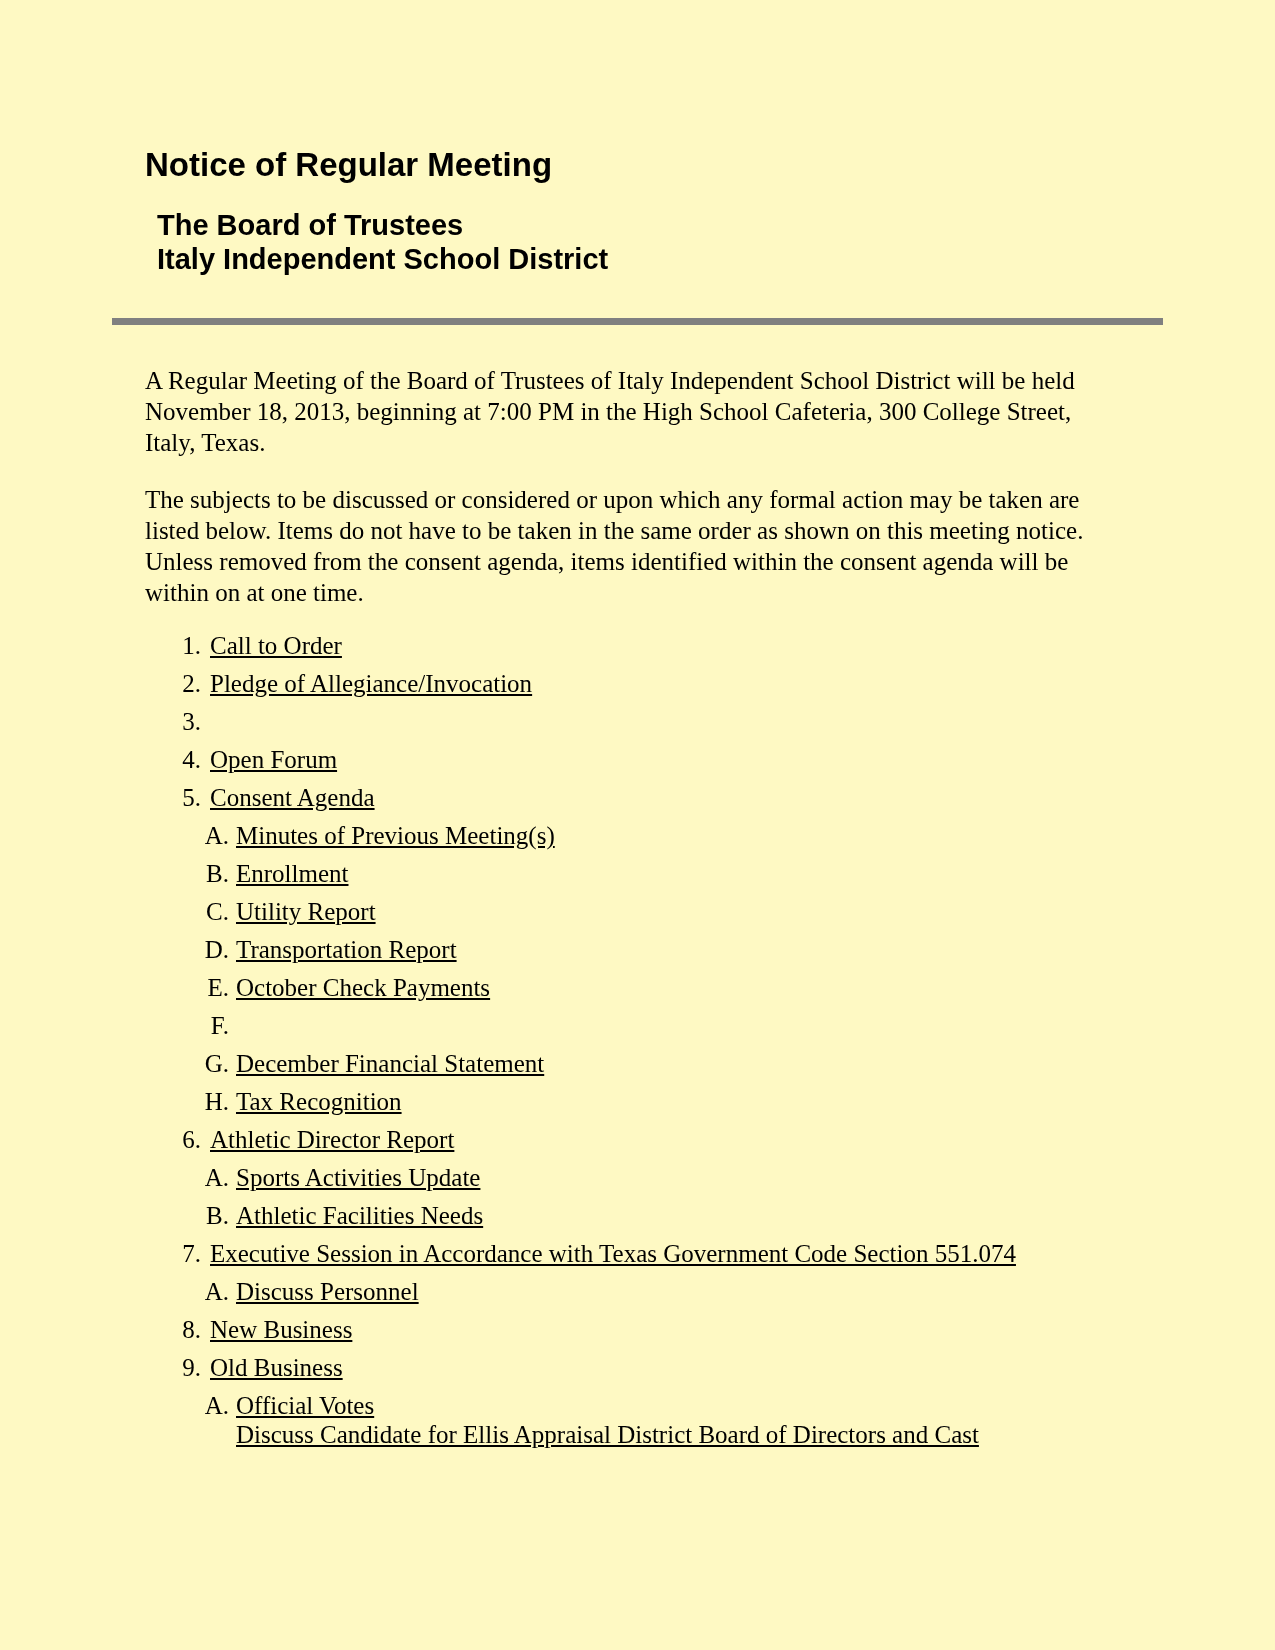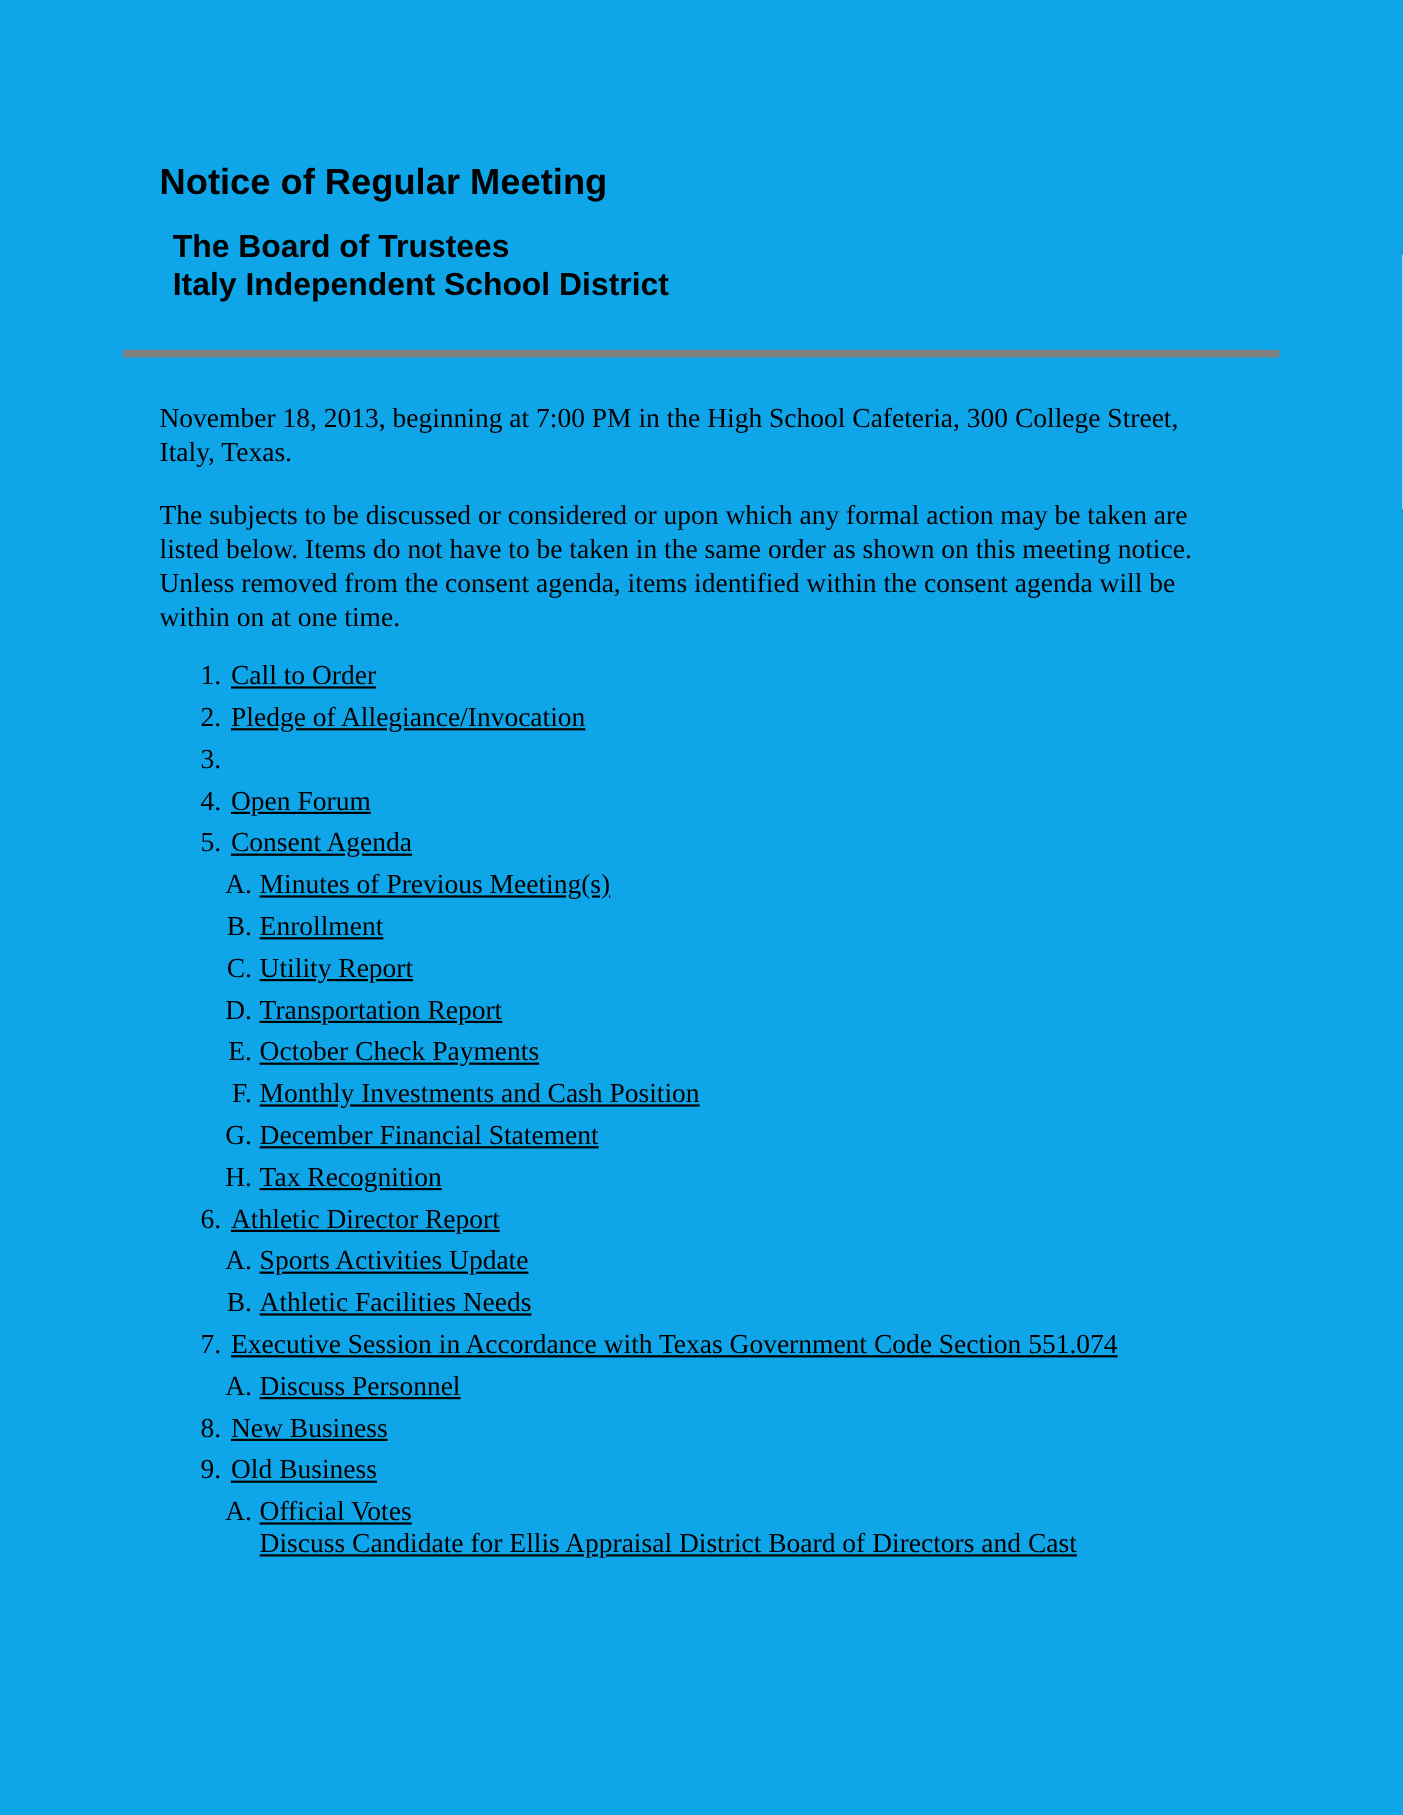--- a/index.html
+++ b/index.html
@@ -4,21 +4,21 @@
   <style>
     html, body {
       margin: 0;
       padding: 0;
       background: #ffffff;
     }
     .page {
       position: relative;
       width: 1275px;
       height: 1650px;
-      background: #0ea5e9;
+      background: #fef9c3;
       color: #000000;
       font-family: "Liberation Serif", serif;
       overflow: hidden;
     }
     .content {
       padding-left: 145px;
       padding-right: 100px;
     }
     .doc-title {
       margin: 0;
@@ -82,20 +82,21 @@
     <h1 class="doc-title">Notice of Regular Meeting</h1>
 
     <div class="subtitle">
       <div>The Board of Trustees</div>
       <div>Italy Independent School District</div>
     </div>
 
     <div class="rule"></div>
 
     <div class="para intro">
+      <div>A Regular Meeting of the Board of Trustees of Italy Independent School District will be held</div>
       <div>November 18, 2013, beginning at 7:00 PM in the High School Cafeteria, 300 College Street,</div>
       <div>Italy, Texas.</div>
     </div>
 
     <div class="para subjects">
       <div>The subjects to be discussed or considered or upon which any formal action may be taken are</div>
       <div>listed below. Items do not have to be taken in the same order as shown on this meeting notice.</div>
       <div>Unless removed from the consent agenda, items identified within the consent agenda will be</div>
       <div>within on at one time.</div>
     </div>
@@ -153,23 +154,20 @@
           </div>
         </div>
         <div class="li sub">
           <span class="marker">E.</span>
           <div class="li-text">
             <div>October Check Payments</div>
           </div>
         </div>
         <div class="li sub">
           <span class="marker">F.</span>
-          <div class="li-text">
-            <div>Monthly Investments and Cash Position</div>
-          </div>
         </div>
         <div class="li sub">
           <span class="marker">G.</span>
           <div class="li-text">
             <div>December Financial Statement</div>
           </div>
         </div>
         <div class="li sub">
           <span class="marker">H.</span>
           <div class="li-text">

